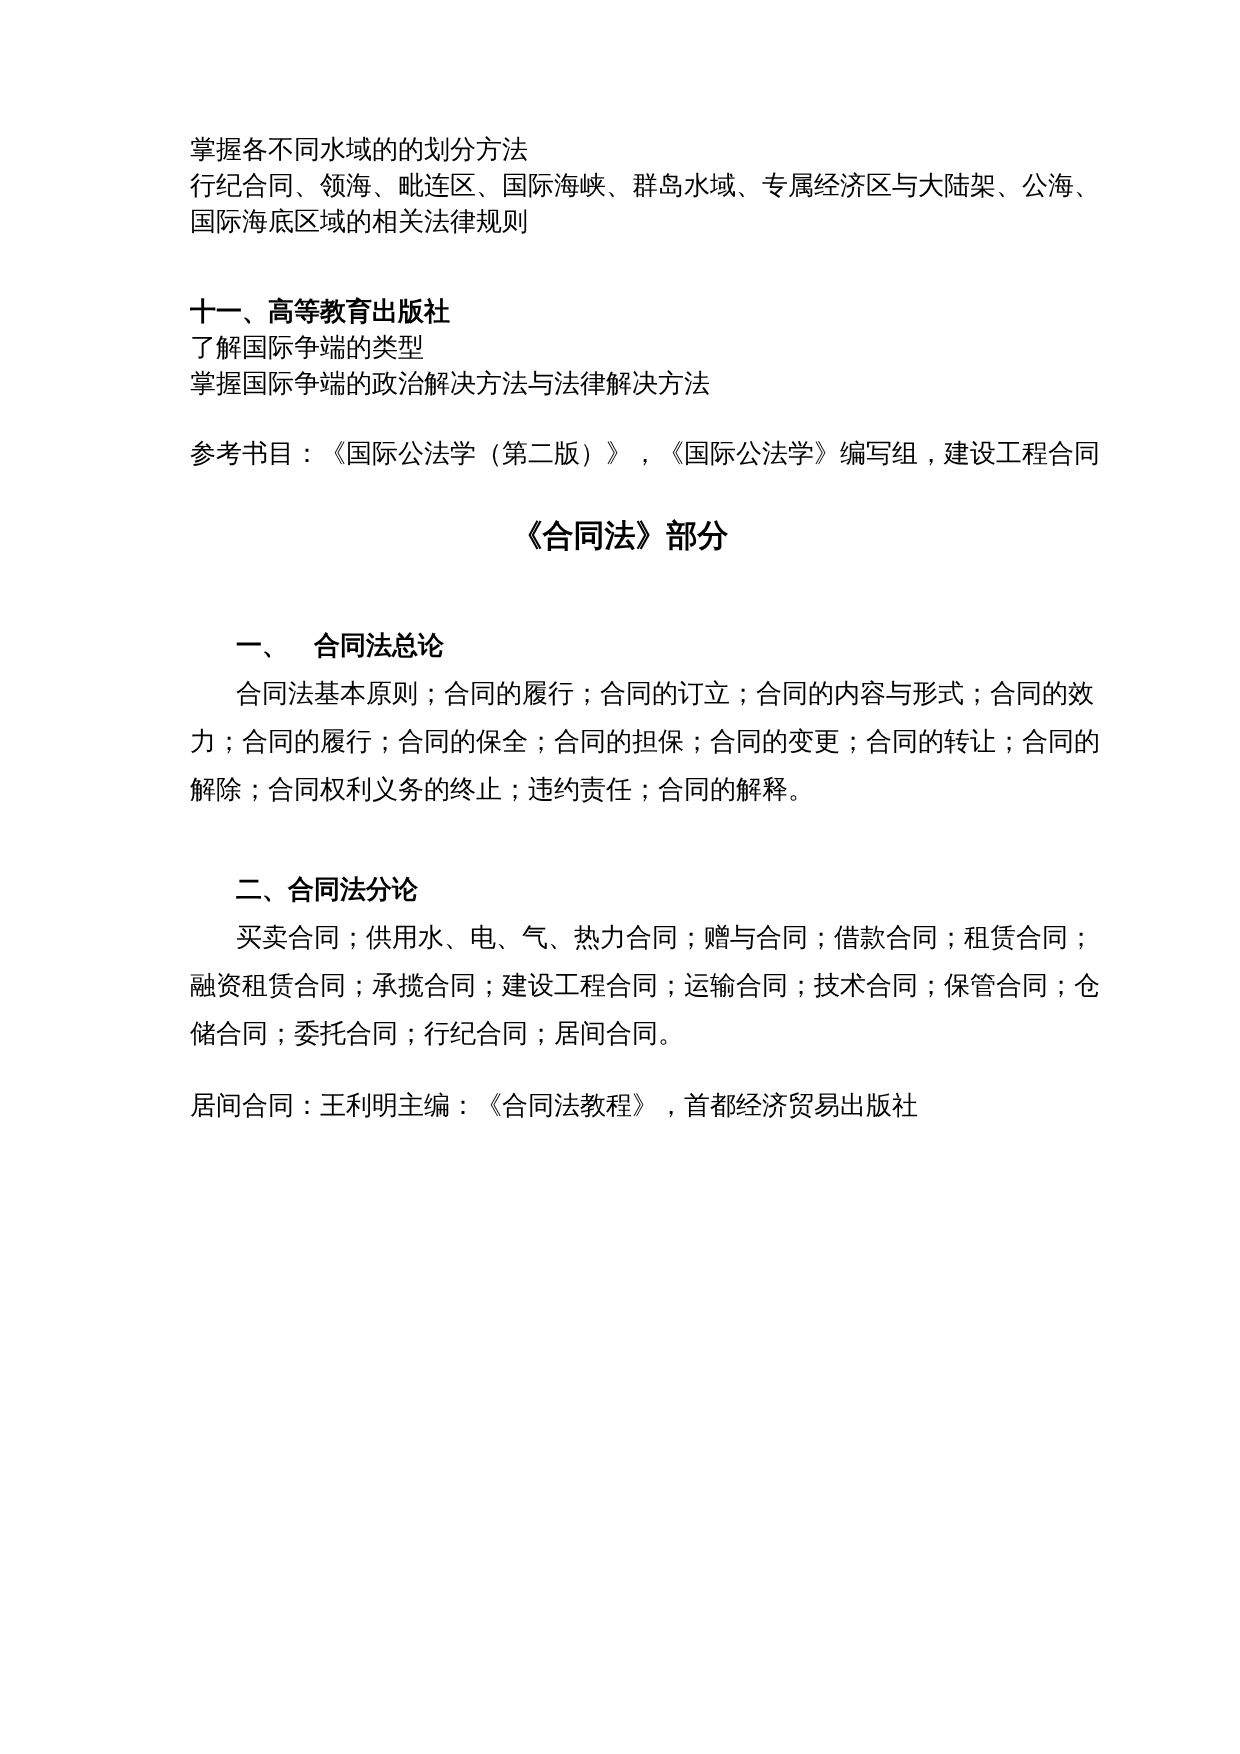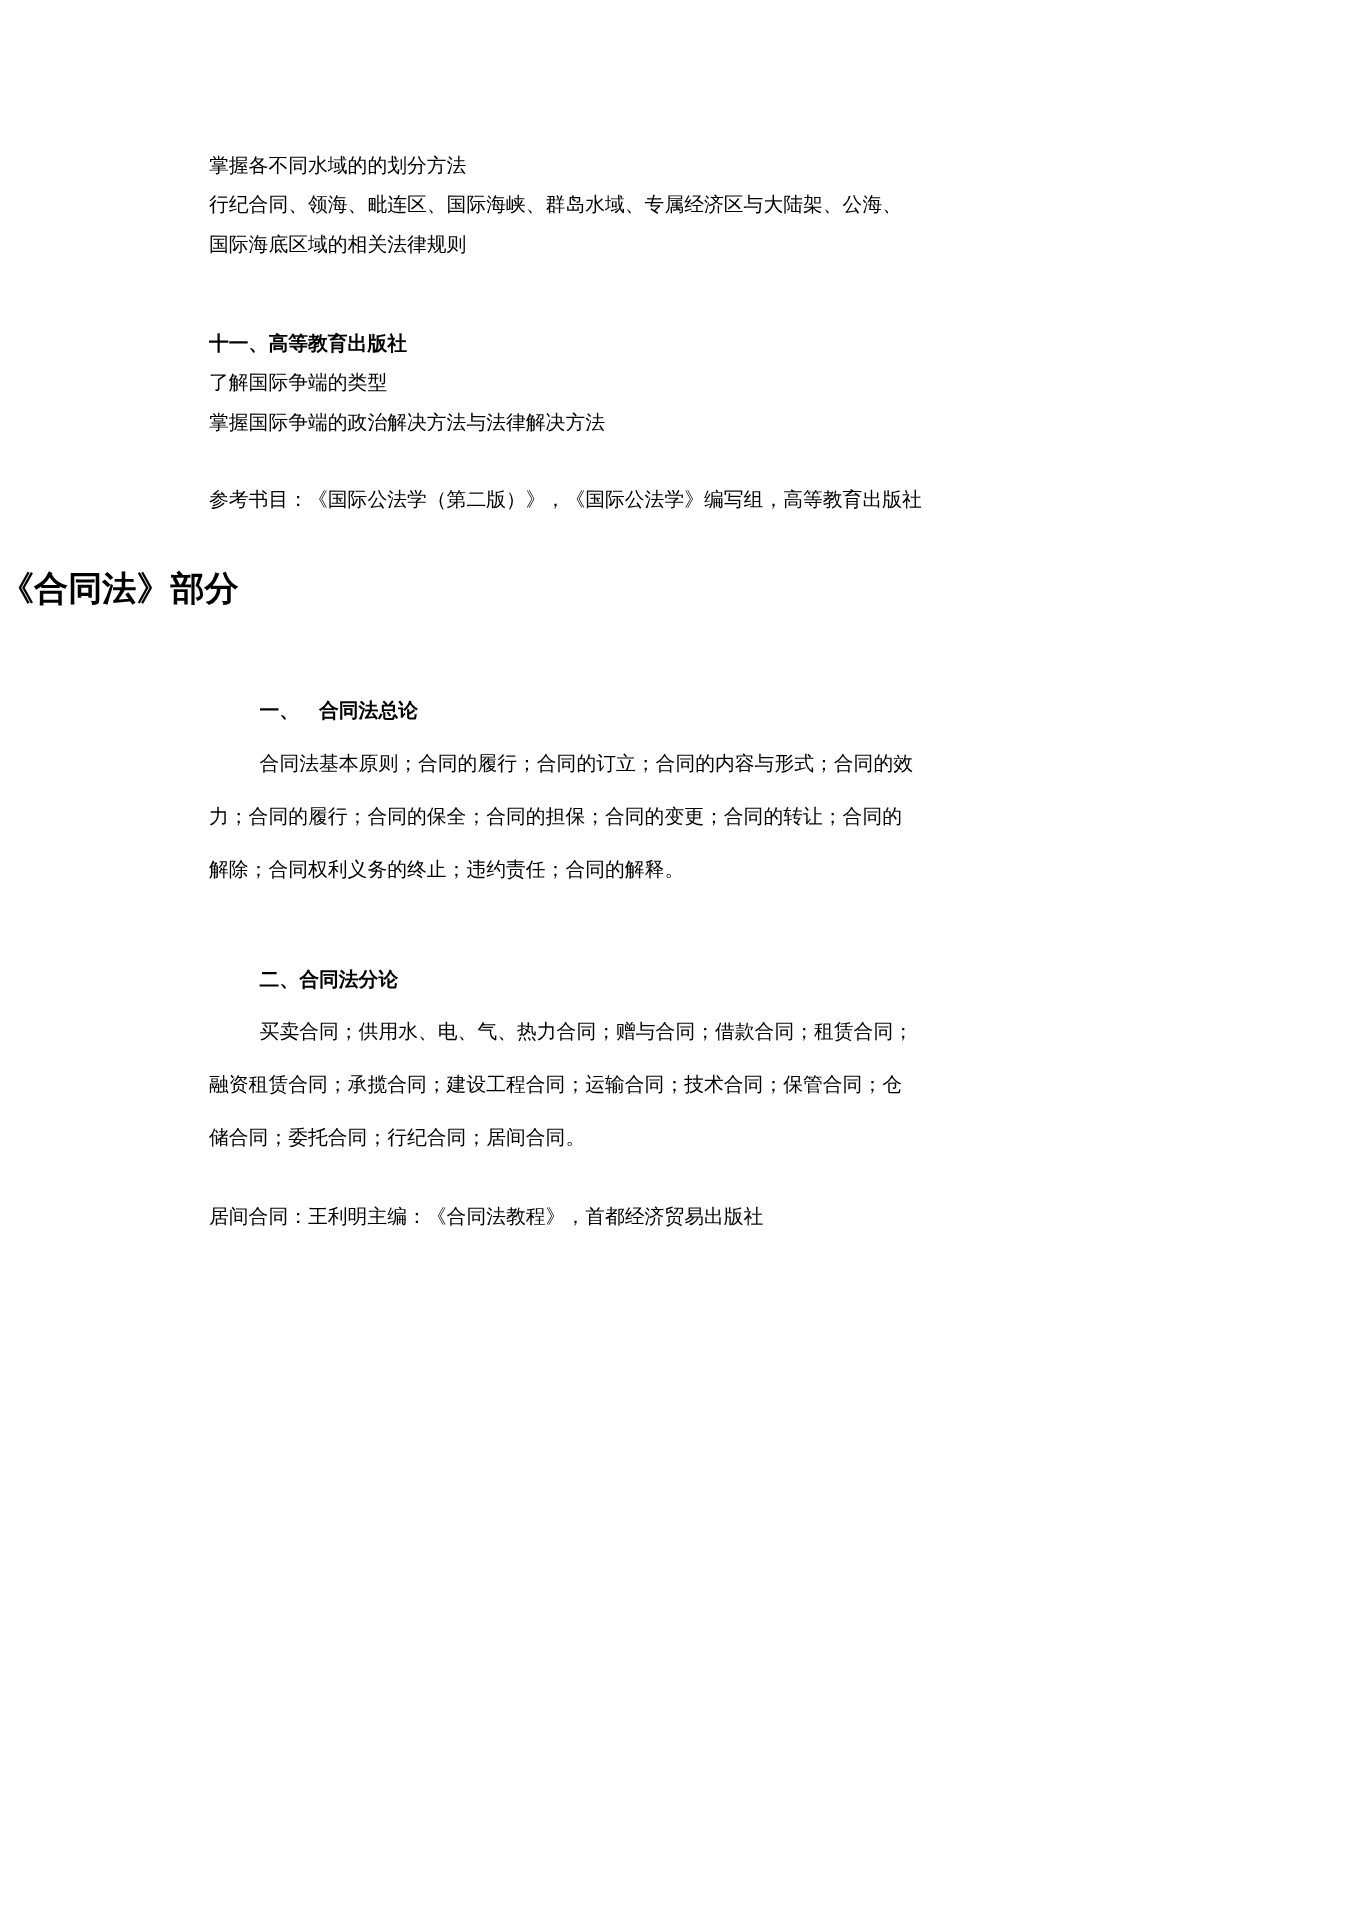--- a/index.html
+++ b/index.html
@@ -1,35 +1,35 @@
 <!DOCTYPE html>
 <html><head>
 <meta charset="utf-8">
 <style>
   html, body { margin: 0; padding: 0; background: #ffffff; }
   body { width: 1240px; height: 1754px; position: relative; overflow: hidden;
          font-family: "DejaVu Sans", "Liberation Sans", sans-serif; color: #000; }
-  .line { position: absolute; left: 190px; font-size: 18px; line-height: 30px; white-space: nowrap; letter-spacing: 0px; }
+  .line { position: absolute; left: 190px; font-size: 26px; line-height: 30px; white-space: nowrap; letter-spacing: 0px; font-family: Liberation Mono, monospace; }
   .bold { font-weight: bold; }
-  .title { position: absolute; left: 0; width: 1240px; font-size: 31px; font-weight: bold; line-height: 40px; }
+  .title { position: absolute; left: 0; width: 1240px; text-align: center; font-size: 31px; font-weight: bold; line-height: 40px; }
   .indent { left: 236px; }
 </style>
 </head>
 <body>
 
 <div>
   <div class="line" style="top:136px">掌握各不同水域的的划分方法</div>
   <div class="line" style="top:172px">行纪合同、领海、毗连区、国际海峡、群岛水域、专属经济区与大陆架、公海、</div>
   <div class="line" style="top:208px">国际海底区域的相关法律规则</div>
 
   <div class="line bold" style="top:298px">十一、高等教育出版社</div>
   <div class="line" style="top:334px">了解国际争端的类型</div>
   <div class="line" style="top:370px">掌握国际争端的政治解决方法与法律解决方法</div>
 
-  <div class="line" style="top:440px">参考书目：《国际公法学（第二版）》，《国际公法学》编写组，高等教育出版社</div>
+  <div class="line" style="top:440px">参考书目：《国际公法学（第二版）》，《国际公法学》编写组，建设工程合同</div>
 
   <div class="title" style="top:515px">《合同法》部分</div>
 
   <div class="line bold indent" style="top:632px">一、　合同法总论</div>
   <div class="line indent" style="top:680px">合同法基本原则；合同的履行；合同的订立；合同的内容与形式；合同的效</div>
   <div class="line" style="top:728px">力；合同的履行；合同的保全；合同的担保；合同的变更；合同的转让；合同的</div>
   <div class="line" style="top:776px">解除；合同权利义务的终止；违约责任；合同的解释。</div>
 
   <div class="line bold indent" style="top:876px">二、合同法分论</div>
   <div class="line indent" style="top:924px">买卖合同；供用水、电、气、热力合同；赠与合同；借款合同；租赁合同；</div>

